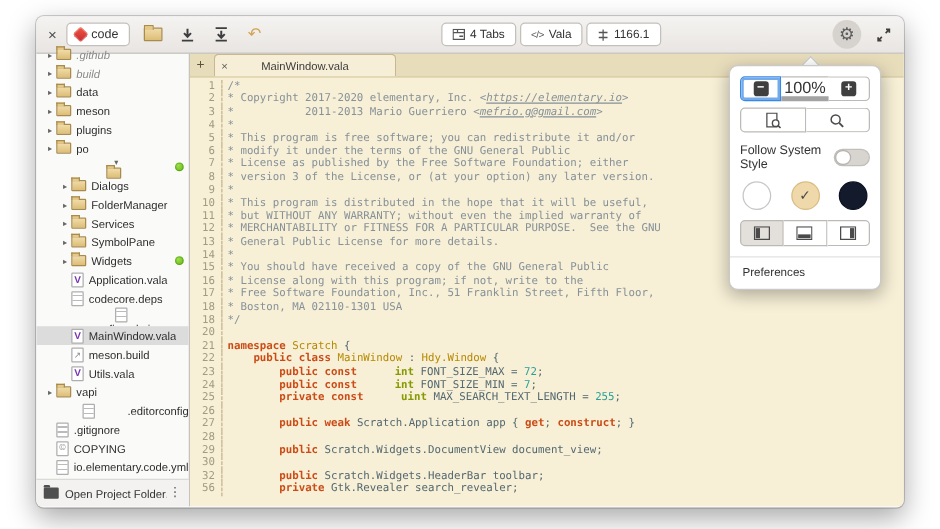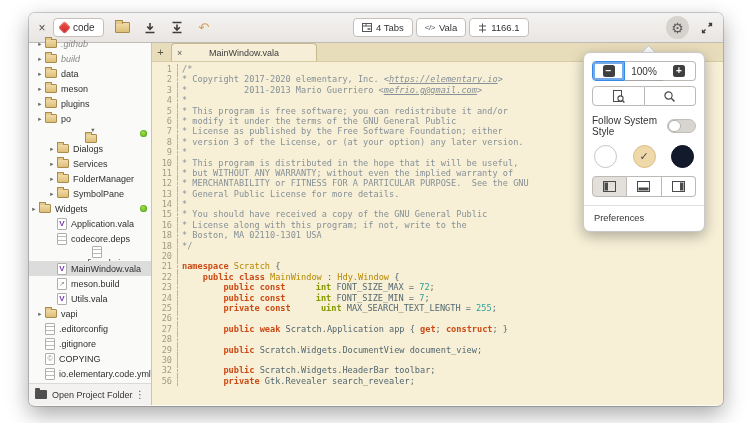--- a/index.html
+++ b/index.html
@@ -83,22 +83,22 @@
   
   .popover { position:absolute; left:583px; top:46px; width:122px; z-index:20; }
   .pop-arrow { position:absolute; left:60px; top:1px; width:11px; height:11px; background:#fff;
     border-left:1px solid #c9c9c9; border-top:1px solid #c9c9c9; transform:rotate(45deg); z-index:1; }
   .pop-body { position:relative; margin-top:6px; background:#fff; border:1px solid #c9c9c9; border-radius:7px;
     box-shadow:0 4px 14px rgba(0,0,0,.3); padding:8px 8px 0 8px; z-index:2; }
   .zoom-row { display:flex; height:20px; }
   .zbtn { width:33px; display:flex; align-items:center; justify-content:center; background:#fff; border:1px solid #bdbab6; }
   .zbtn.zo { border-radius:4px 0 0 4px; box-shadow:0 0 0 2px #74a9ea inset; border-color:#3689e6; }
   .zbtn.zi { border-radius:0 4px 4px 0; border-left:none; }
-  .zlevel { flex:1; display:flex; align-items:center; justify-content:center; font-size:10px; color:#333;
-    background:#fff; border-top:1px solid #bdbab6; border-bottom:1px solid #a3a3a3; }
+  .zlevel { flex:1; display:flex; align-items:center; justify-content:center; font-size:13px; color:#333;
+    background:#fff; border-top:1px solid #bdbab6; border-bottom:4px solid #a3a3a3; }
   .sq { width:12px; height:12px; background:#3f3f3f; border-radius:2.5px; color:#fff; display:flex; align-items:center; justify-content:center;
     font-size:10px; line-height:1; font-weight:bold; }
   .search-row { display:flex; margin-top:5px; height:20px; }
   .sbtn { flex:1; display:flex; align-items:center; justify-content:center; background:#fff; border:1px solid #bdbab6; }
   .sbtn:first-child { border-radius:4px 0 0 4px; }
   .sbtn:last-child { border-radius:0 4px 4px 0; border-left:none; }
   .fss-row { display:flex; align-items:center; margin-top:9px; }
   .fss-label { flex:1; font-size:10px; color:#333; }
   .switch { width:29px; height:14px; background:#d8d5d1; border:1px solid #c2bfbb; border-radius:8px; position:relative; flex:none; }
   .switch .knob { position:absolute; left:0; top:0; width:13px; height:12px; background:#fff; border:1px solid #b5b2ae; border-radius:7px; }
@@ -224,33 +224,33 @@
             <span class="dot"></span>
           </div>
           <div class="tree-row" style="padding-left: 18px;">
             <span class="tri">▸</span>
             <span class="fic folder"></span>
             <span class="lab">Dialogs</span>
           </div>
           <div class="tree-row" style="padding-left: 18px;">
             <span class="tri">▸</span>
             <span class="fic folder"></span>
+            <span class="lab">FolderManager</span>
+          </div>
+          <div class="tree-row" style="padding-left: 18px;">
+            <span class="tri">▸</span>
+            <span class="fic folder"></span>
             <span class="lab">Services</span>
           </div>
           <div class="tree-row" style="padding-left: 18px;">
             <span class="tri">▸</span>
             <span class="fic folder"></span>
-            <span class="lab">FolderManager</span>
-          </div>
-          <div class="tree-row" style="padding-left: 18px;">
-            <span class="tri">▸</span>
-            <span class="fic folder"></span>
             <span class="lab">SymbolPane</span>
           </div>
-          <div class="tree-row" style="">
+          <div class="tree-row" style="padding-left: 18px;">
             <span class="tri">▸</span>
             <span class="fic folder"></span>
             <span class="lab">Widgets</span>
             <span class="dot"></span>
           </div>
           <div class="tree-row" style="padding-left: 18px;">
             <span class="tri"></span>
             <span class="fic page vala">V</span>
             <span class="lab">Application.vala</span>
           </div>
@@ -277,21 +277,21 @@
           <div class="tree-row" style="padding-left: 18px;">
             <span class="tri"></span>
             <span class="fic page vala">V</span>
             <span class="lab">Utils.vala</span>
           </div>
           <div class="tree-row" style="padding-left: 6px;">
             <span class="tri">▸</span>
             <span class="fic folder"></span>
             <span class="lab">vapi</span>
           </div>
-          <div class="tree-row" style="padding-left: 6px;">
+          <div class="tree-row" style="padding-left: 6px; justify-content: space-between;">
             <span class="tri"></span>
             <span class="fic page lines"></span>
             <span class="lab">.editorconfig</span>
           </div>
           <div class="tree-row" style="padding-left: 6px;">
             <span class="tri"></span>
             <span class="fic page lines"></span>
             <span class="lab">.gitignore</span>
           </div>
           <div class="tree-row" style="padding-left: 6px;">
@@ -330,20 +330,21 @@
           <div class="code-line"><span class="gutter">7</span><span class="ltext"><span class="s-c">* License as published by the Free Software Foundation; either</span></span></div>
           <div class="code-line"><span class="gutter">8</span><span class="ltext"><span class="s-c">* version 3 of the License, or (at your option) any later version.</span></span></div>
           <div class="code-line"><span class="gutter">9</span><span class="ltext"><span class="s-c">*</span></span></div>
           <div class="code-line"><span class="gutter">10</span><span class="ltext"><span class="s-c">* This program is distributed in the hope that it will be useful,</span></span></div>
           <div class="code-line"><span class="gutter">11</span><span class="ltext"><span class="s-c">* but WITHOUT ANY WARRANTY; without even the implied warranty of</span></span></div>
           <div class="code-line"><span class="gutter">12</span><span class="ltext"><span class="s-c">* MERCHANTABILITY or FITNESS FOR A PARTICULAR PURPOSE.  See the GNU</span></span></div>
           <div class="code-line"><span class="gutter">13</span><span class="ltext"><span class="s-c">* General Public License for more details.</span></span></div>
           <div class="code-line"><span class="gutter">14</span><span class="ltext"><span class="s-c">*</span></span></div>
           <div class="code-line"><span class="gutter">15</span><span class="ltext"><span class="s-c">* You should have received a copy of the GNU General Public</span></span></div>
           <div class="code-line"><span class="gutter">16</span><span class="ltext"><span class="s-c">* License along with this program; if not, write to the</span></span></div>
+          <div class="code-line"><span class="gutter">17</span><span class="ltext"><span class="s-c">* Free Software Foundation, Inc., 51 Franklin Street, Fifth Floor,</span></span></div>
           <div class="code-line"><span class="gutter">18</span><span class="ltext"><span class="s-c">* Boston, MA 02110-1301 USA</span></span></div>
           <div class="code-line"><span class="gutter">18</span><span class="ltext"><span class="s-c">*/</span></span></div>
           <div class="code-line"><span class="gutter">20</span><span class="ltext"></span></div>
           <div class="code-line"><span class="gutter">21</span><span class="ltext"><span class="s-k">namespace</span><span class="s-p"> </span><span class="s-cl">Scratch</span><span class="s-p"> {</span></span></div>
           <div class="code-line"><span class="gutter">22</span><span class="ltext"><span class="s-p">    </span><span class="s-k">public</span><span class="s-p"> </span><span class="s-k">class</span><span class="s-p"> </span><span class="s-cl">MainWindow</span><span class="s-p"> : </span><span class="s-cl">Hdy.Window</span><span class="s-p"> {</span></span></div>
           <div class="code-line"><span class="gutter">23</span><span class="ltext"><span class="s-p">        </span><span class="s-k">public</span><span class="s-p"> </span><span class="s-k">const</span><span class="s-p"> </span><span class="s-t">int</span><span class="s-p"> FONT_SIZE_MAX = </span><span class="s-n">72</span><span class="s-p">;</span></span></div>
           <div class="code-line"><span class="gutter">24</span><span class="ltext"><span class="s-p">        </span><span class="s-k">public</span><span class="s-p"> </span><span class="s-k">const</span><span class="s-p"> </span><span class="s-t">int</span><span class="s-p"> FONT_SIZE_MIN = </span><span class="s-n">7</span><span class="s-p">;</span></span></div>
           <div class="code-line"><span class="gutter">25</span><span class="ltext"><span class="s-p">        </span><span class="s-k">private</span><span class="s-p"> </span><span class="s-k">const</span><span class="s-p"> </span><span class="s-t">uint</span><span class="s-p"> MAX_SEARCH_TEXT_LENGTH = </span><span class="s-n">255</span><span class="s-p">;</span></span></div>
           <div class="code-line"><span class="gutter">26</span><span class="ltext"></span></div>
           <div class="code-line"><span class="gutter">27</span><span class="ltext"><span class="s-p">        </span><span class="s-k">public</span><span class="s-p"> </span><span class="s-k">weak</span><span class="s-p"> Scratch.Application app { </span><span class="s-k">get</span><span class="s-p">; </span><span class="s-k">construct</span><span class="s-p">; }</span></span></div>

